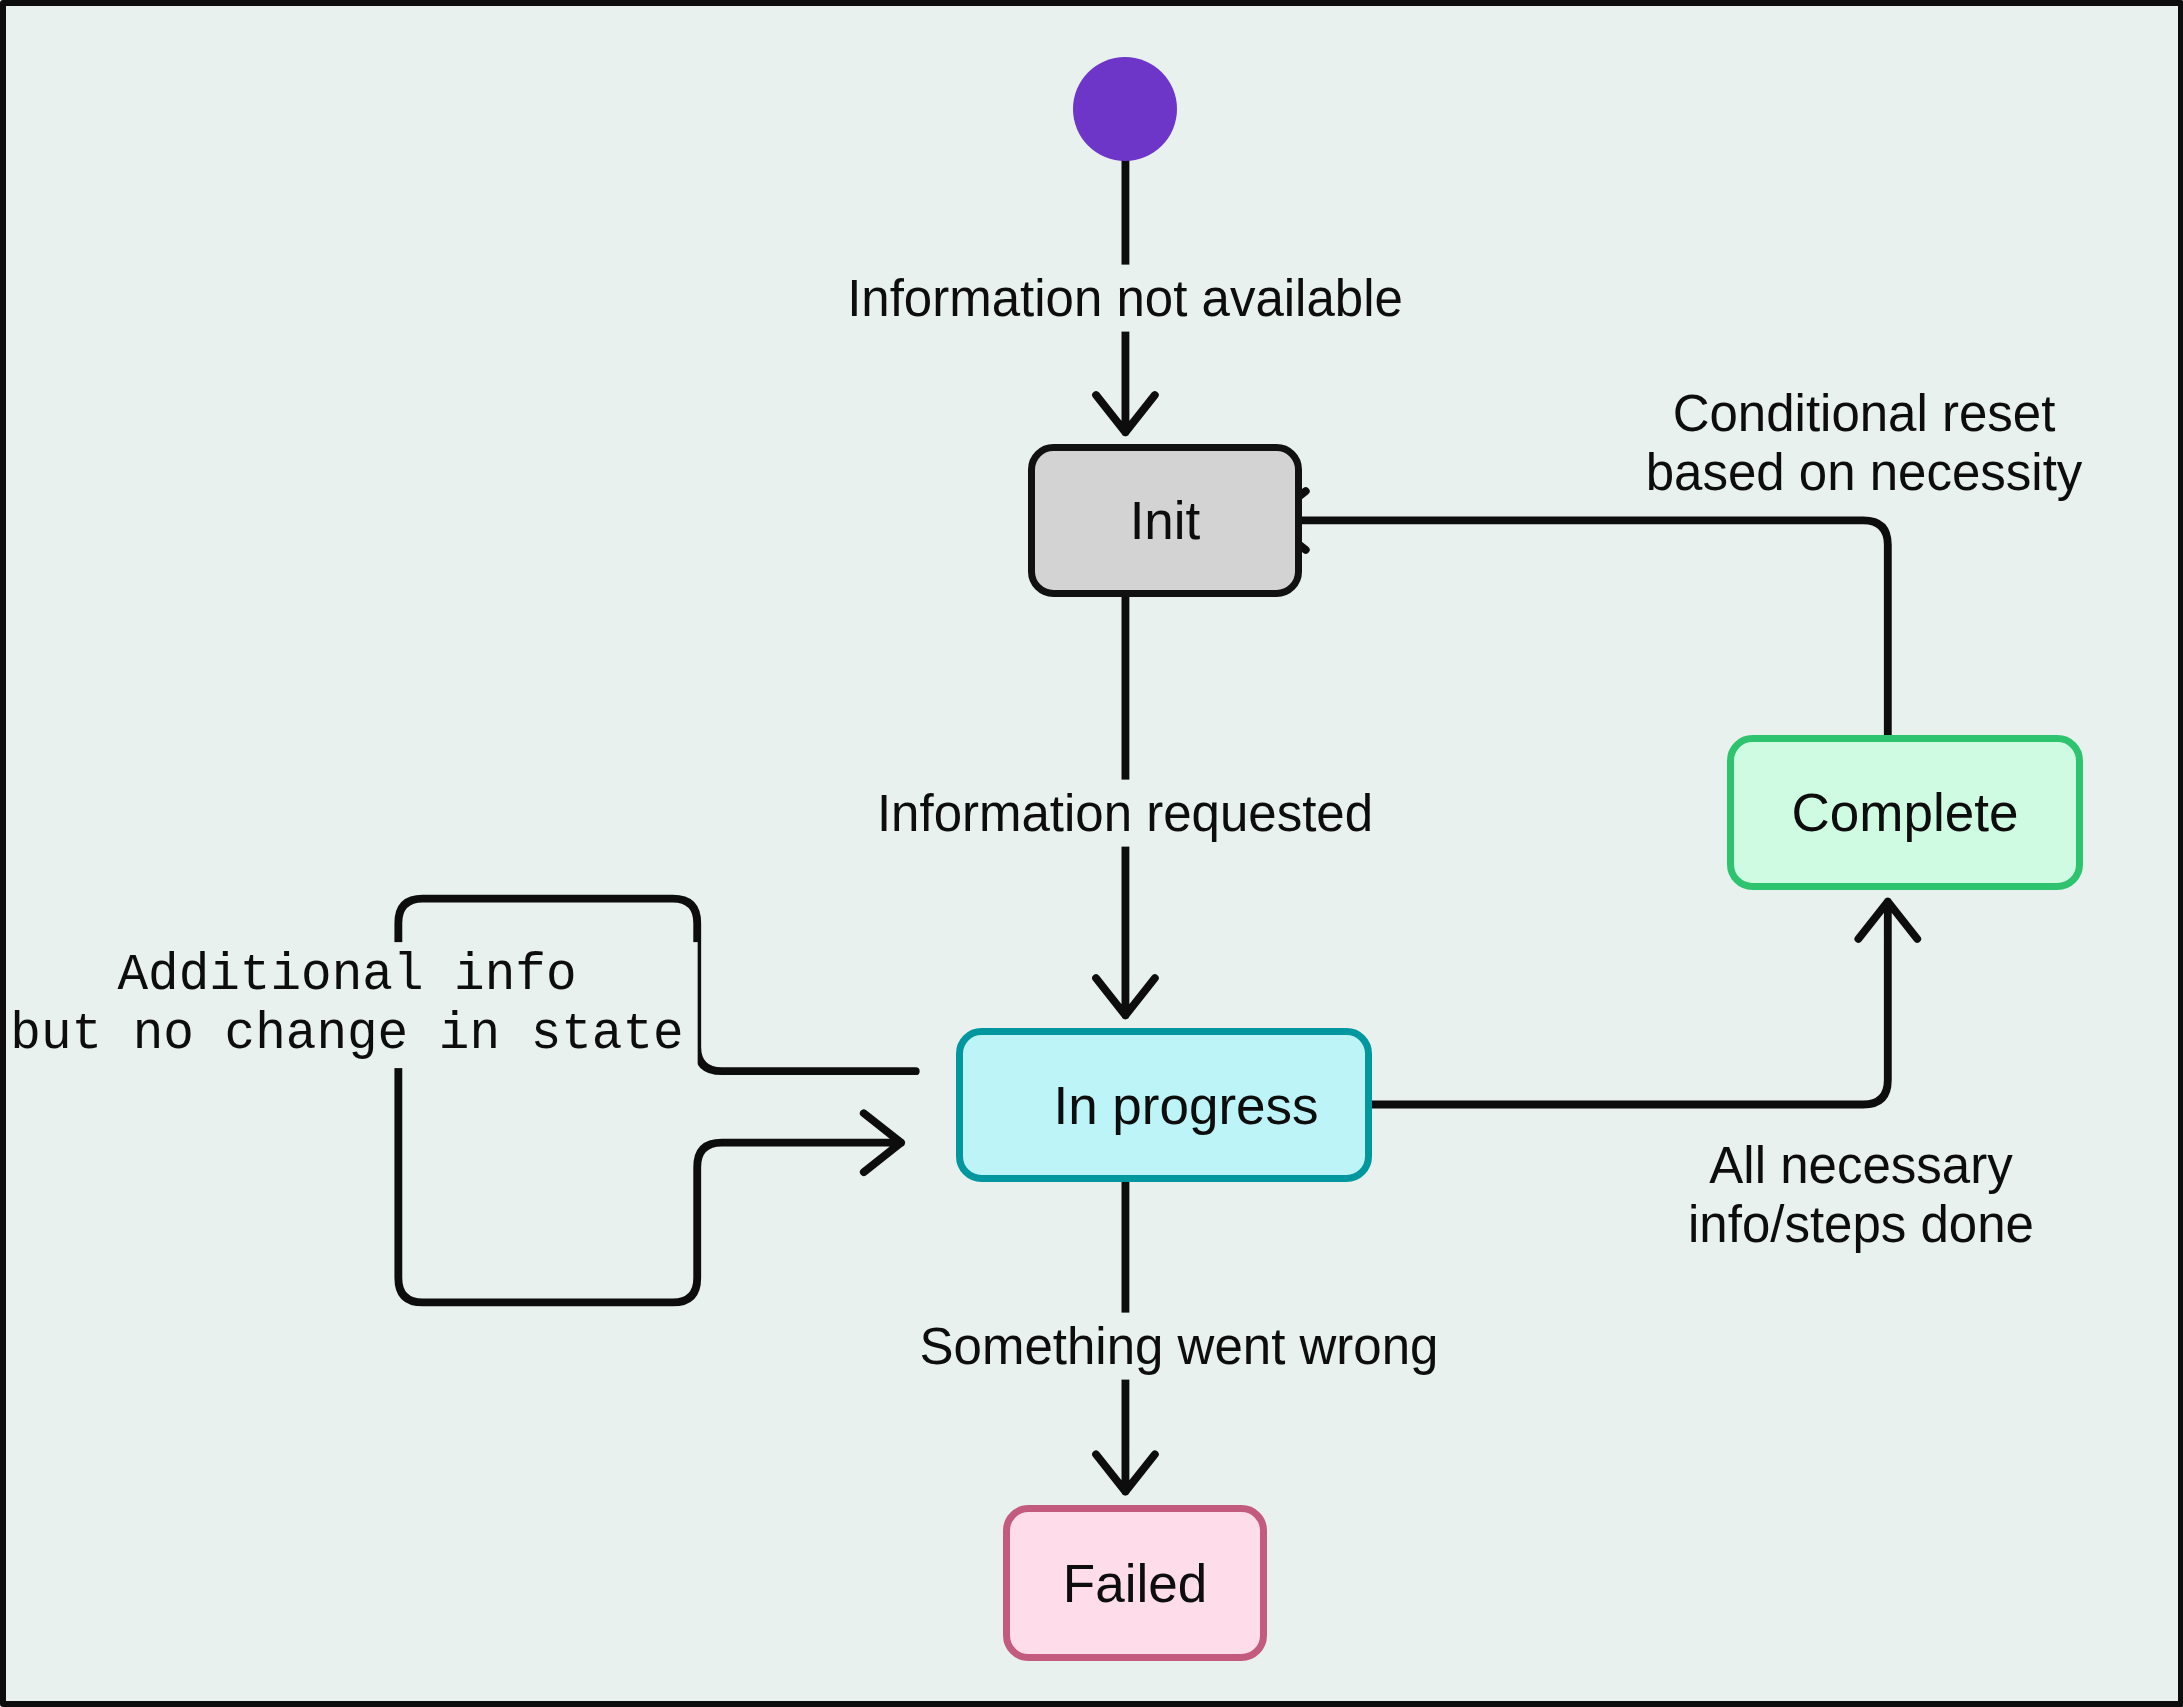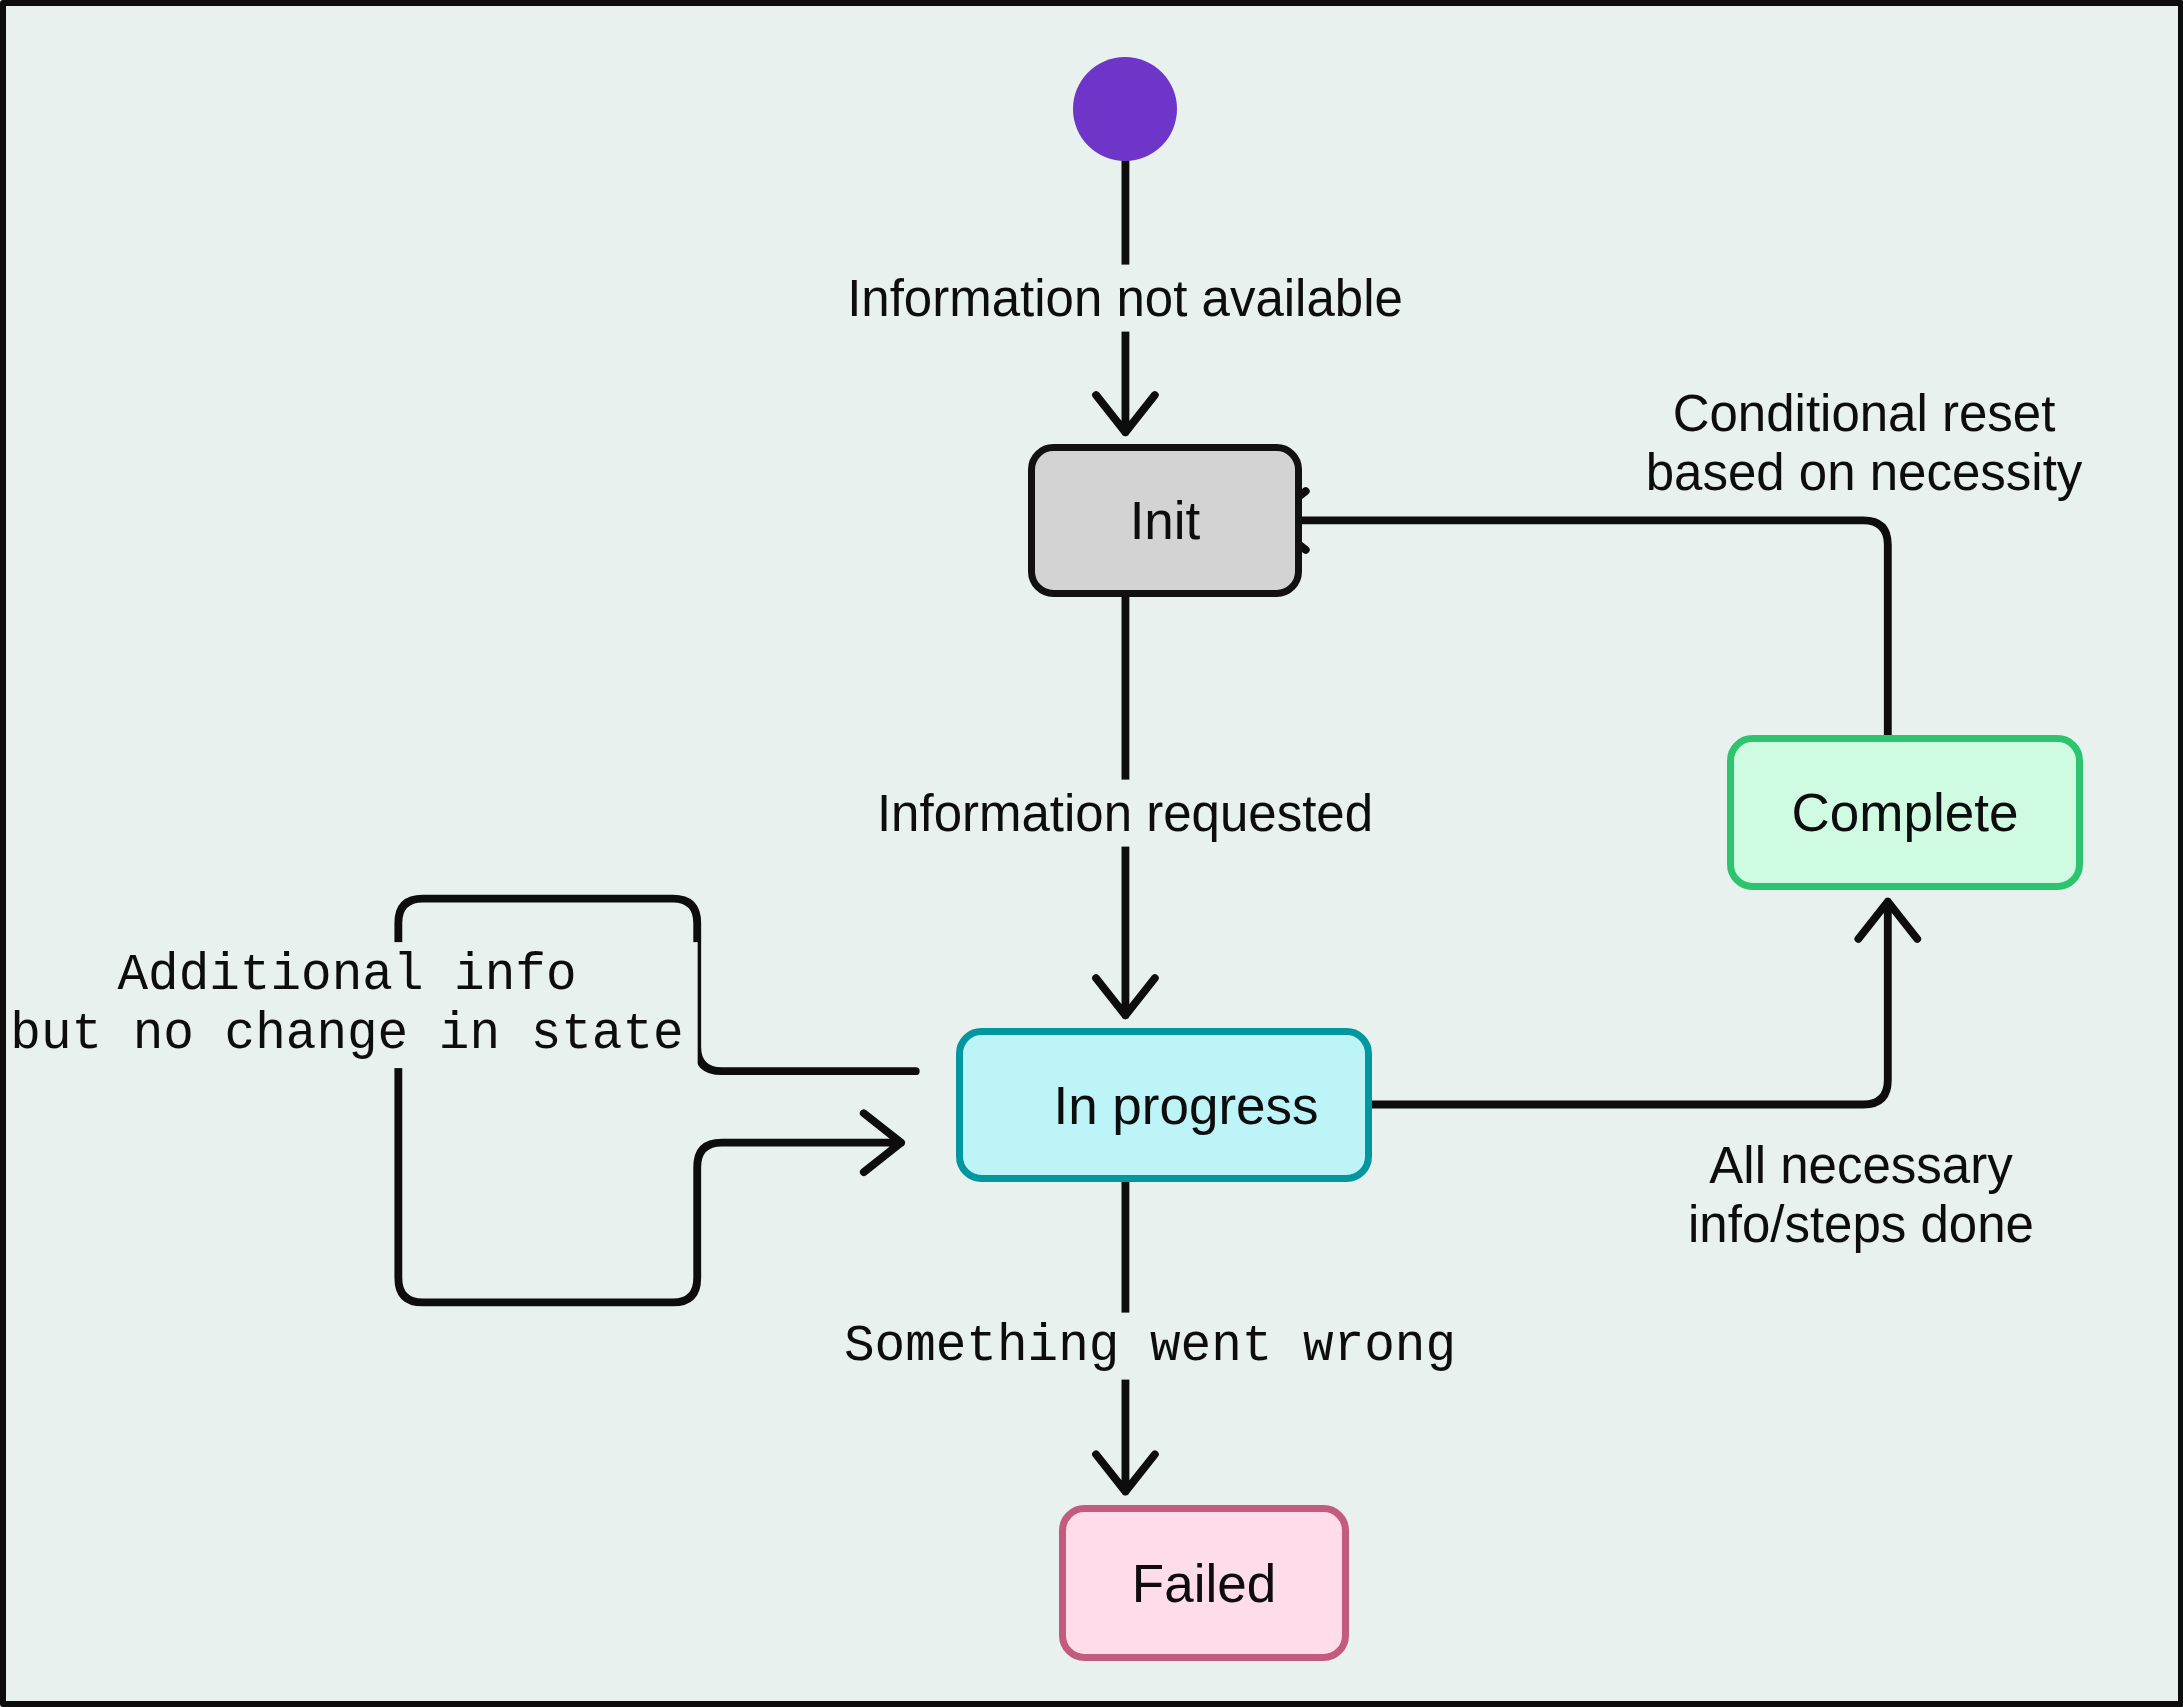--- a/index.html
+++ b/index.html
@@ -43,21 +43,21 @@
     font-size:53px;font-weight:500;
     white-space:nowrap;
     margin-left:40px;
   }
   .state-init{left:982px;top:438px;width:274px;height:153px;
     background:var(--init_fill);border:7.8px solid var(--init_stroke);}
   .state-progress{left:910px;top:1022px;width:416px;height:154px;
     background:var(--progress_fill);border:7.8px solid var(--progress_stroke);padding-left:44px;}
   .state-complete{left:1681px;top:729px;width:356px;height:155px;
     background:var(--complete_fill);border:7.8px solid var(--complete_stroke);}
-  .state-failed{left:1013px;top:1499px;width:290px;height:156px;
+  .state-failed{left:957px;top:1499px;width:264px;height:156px;
     background:var(--failed_fill);border:7.8px solid var(--failed_stroke);}
   .start-circle{
     position:absolute;left:1067px;top:51px;width:104px;height:104px;
     border-radius:50%;background:var(--start_fill);
   }
   .edge-label{
     position:absolute;
     transform:translate(-50%,-50%);
     background:var(--bg);
     padding:3.9px 13.7px;
@@ -89,21 +89,21 @@
 
   <div class="edge-label" style="left:1119px;top:292px;">Information not available</div>
 
   <div class="edge-label" style="left:1119px;top:807px;">Information requested</div>
 
   <div class="edge-label" style="left:341px;top:999px;font-family:Liberation Mono, monospace;">
     <div>Additional info</div>
     <div>but no change in state</div>
   </div>
 
-  <div class="edge-label" style="left:1144px;top:1340px;font-family:Liberation Mono, monospace;">Something went wrong</div>
+  <div class="edge-label" style="left:1173px;top:1340px;">Something went wrong</div>
 
   <div class="edge-label" style="left:1855px;top:1189px;">
     <div>All necessary</div>
     <div>info/steps done</div>
   </div>
 
   <div class="edge-label" style="left:1858px;top:437px;">
     <div>Conditional reset</div>
     <div>based on necessity</div>
   </div>

